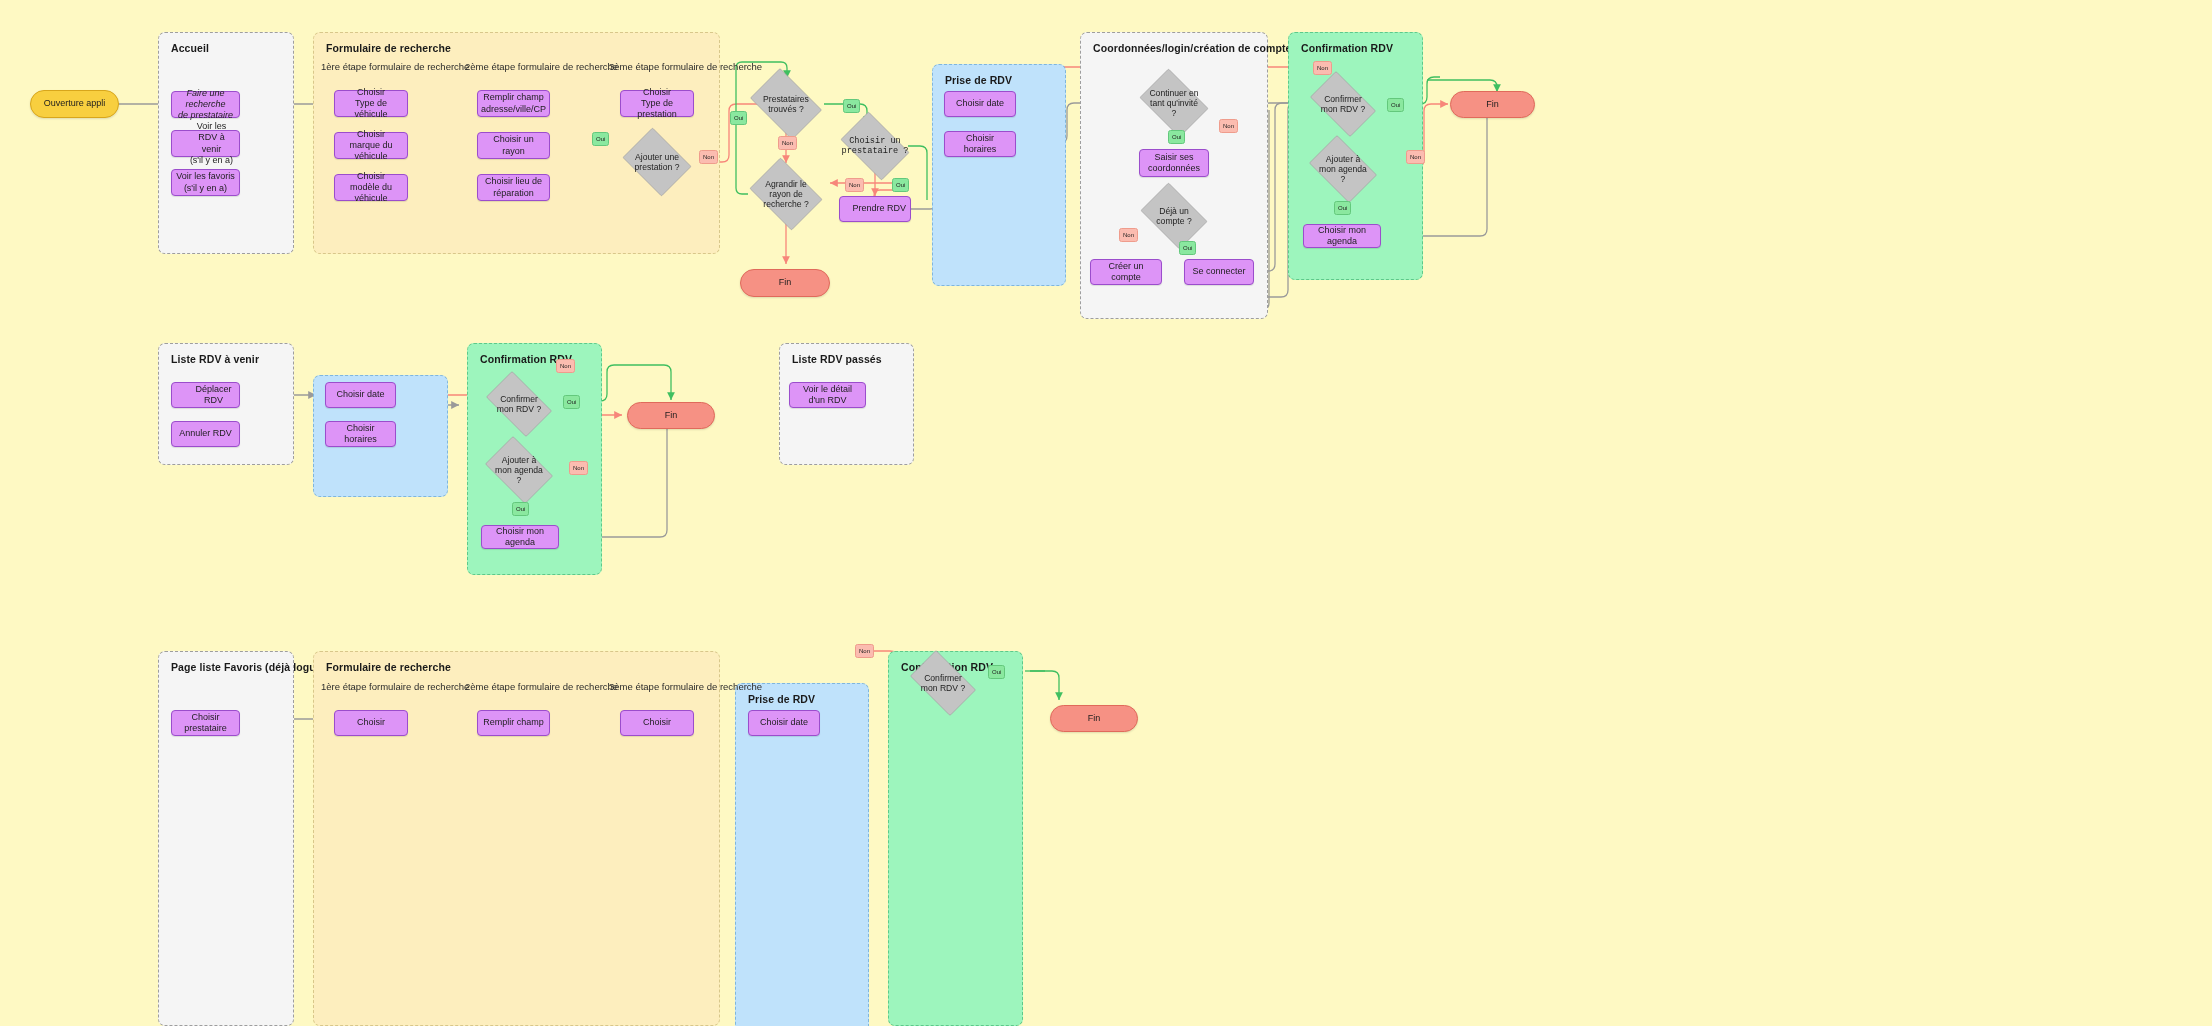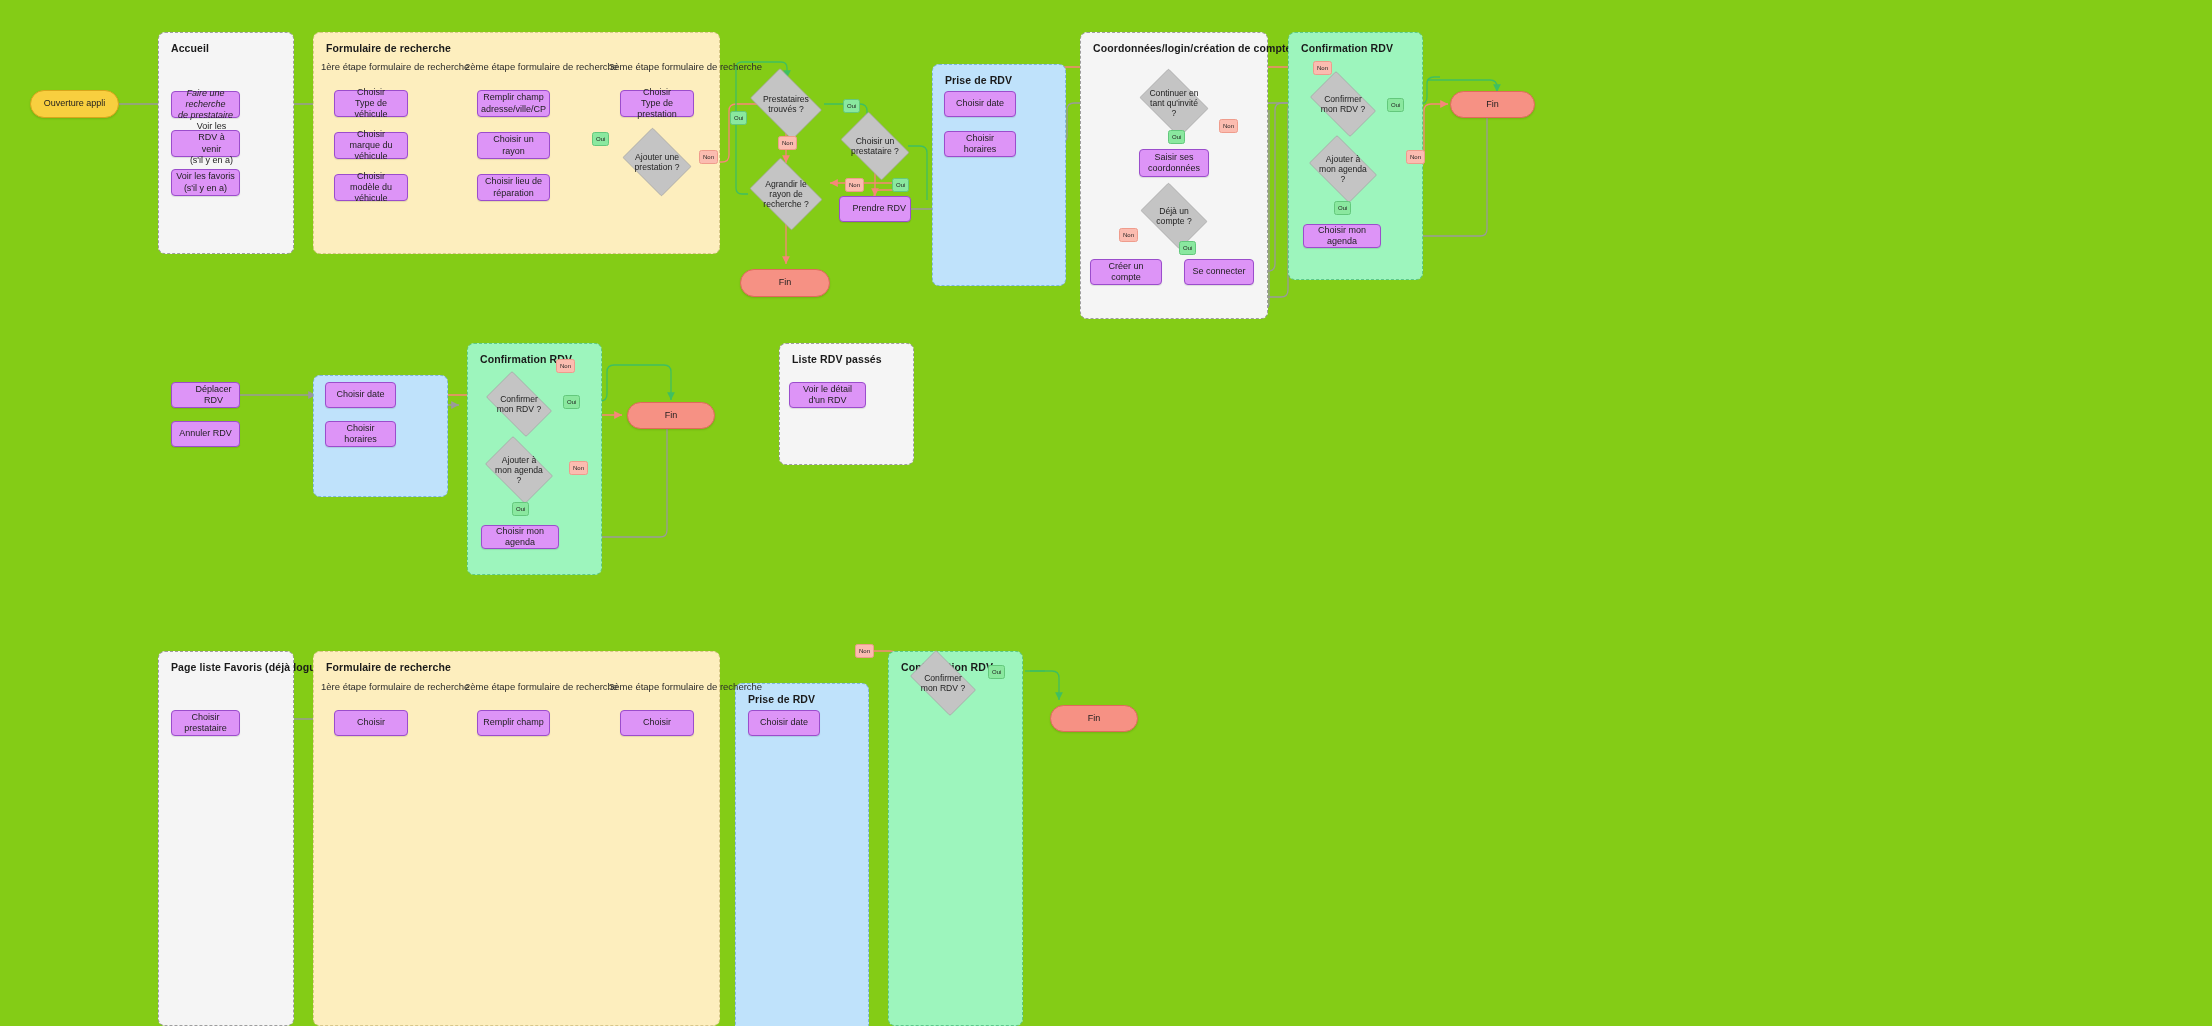--- a/index.html
+++ b/index.html
@@ -5,21 +5,21 @@
   * { box-sizing: border-box; }
   html, body {
     margin: 0; padding: 0;
     background: #f7f7f7;
     font-family: "Liberation Sans", sans-serif;
   }
   #canvas {
     position: relative;
     width: 2212px;
     height: 1026px;
-    background: #84cc16;
+    background: #fef9c3;
     overflow: hidden;
   }
   svg.edges {
     position: absolute;
     left: 0; top: 0;
     width: 2212px; height: 1026px;
     pointer-events: none;
   }
 
   
@@ -279,21 +279,21 @@
   </div>
 
   <div class="node decision" style="left:744px; top:74px; width:84px; height:60px;">
     <div class="dia"></div>
     <span class="dlabel ml">Prestataires<br>trouvés ?</span>
   </div>
   <div class="node decision" style="left:744px; top:163px; width:84px; height:62px;">
     <div class="dia"></div>
     <span class="dlabel ml">Agrandir le<br>rayon de<br>recherche ?</span>
   </div>
-  <div class="node decision" style="left:834px; top:118px; width:82px; height:56px;">
+  <div class="node decision" style="left:834px; top:118px; width:82px; height:56px;font-family:Liberation Mono, monospace;">
     <div class="dia"></div>
     <span class="dlabel ml">Choisir un<br>prestataire ?</span>
   </div>
   <div class="node process" style="left:839px; top:196px; width:72px; height:26px;justify-content:flex-end;">
     <span class="ml">Prendre RDV</span>
   </div>
   <div class="node terminator-end" style="left:740px; top:269px; width:90px; height:28px;">
     <span>Fin</span>
   </div>
 
@@ -346,20 +346,23 @@
   <div class="chip oui" style="left:892px; top:178px;">Oui</div>
   <div class="chip oui" style="left:1168px; top:130px;">Oui</div>
   <div class="chip non" style="left:1219px; top:119px;">Non</div>
   <div class="chip non" style="left:1119px; top:228px;">Non</div>
   <div class="chip oui" style="left:1179px; top:241px;">Oui</div>
   <div class="chip non" style="left:1313px; top:61px;">Non</div>
   <div class="chip oui" style="left:1387px; top:98px;">Oui</div>
   <div class="chip non" style="left:1406px; top:150px;">Non</div>
   <div class="chip oui" style="left:1334px; top:201px;">Oui</div>
 
+  <div class="group" style="left:158px; top:343px; width:136px; height:122px;">
+    <div class="group-title">Liste RDV à venir</div>
+  </div>
   <div class="group blue" style="left:313px; top:343px; width:135px; height:122px;">
     <div class="group-title">Prise de RDV</div>
   </div>
   <div class="group green" style="left:467px; top:343px; width:135px; height:232px;">
     <div class="group-title">Confirmation RDV</div>
   </div>
   <div class="group" style="left:779px; top:343px; width:135px; height:122px;">
     <div class="group-title">Liste RDV  passés</div>
   </div>
 

